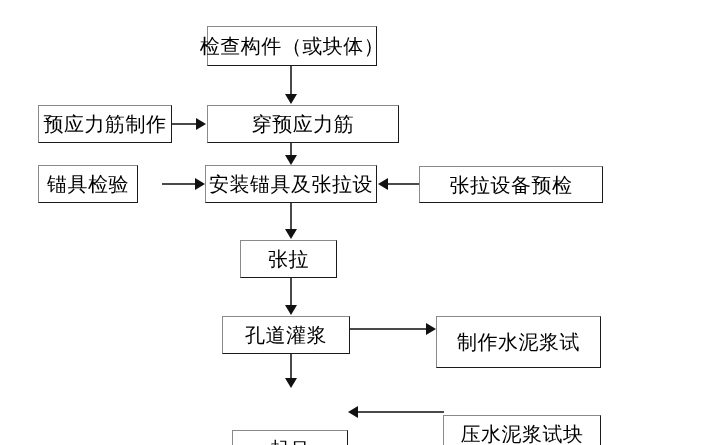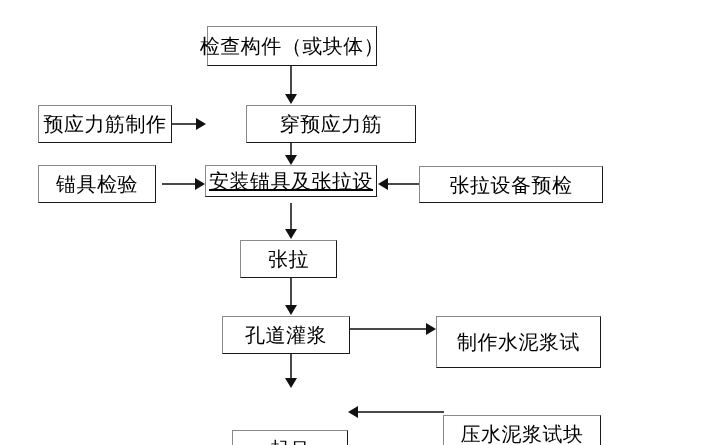--- a/index.html
+++ b/index.html
@@ -106,29 +106,29 @@
   <div class="arrow left" style="left:348px; top:406px;"></div>
 
   <div class="node" style="left:207px; top:26px; width:170px; height:40px;">
     <span class="label">检查构件（或块体）</span>
   </div>
 
   <div class="node" style="left:38px; top:105px; width:134px; height:38px;text-align:center;">
     <span class="label">预应力筋制作</span>
   </div>
 
-  <div class="node" style="left:207px; top:105px; width:170px; height:38px;margin-left:39px;">
+  <div class="node" style="left:207px; top:105px; width:192px; height:38px;">
     <span class="label">穿预应力筋</span>
   </div>
 
-  <div class="node" style="left:38px; top:165px; width:118px; height:38px;">
+  <div class="node" style="left:38px; top:165px; width:100px; height:38px;">
     <span class="label">锚具检验</span>
   </div>
 
-  <div class="node" style="left:205px; top:165px; width:172px; height:32px;text-decoration:underline;">
+  <div class="node" style="left:205px; top:165px; width:172px; height:38px;">
     <span class="label">安装锚具及张拉设</span>
   </div>
 
   <div class="node" style="left:419px; top:166px; width:184px; height:37px;">
     <span class="label">张拉设备预检</span>
   </div>
 
   <div class="node" style="left:222px; top:316px; width:128px; height:38px;">
     <span class="label">孔道灌浆</span>
   </div>

